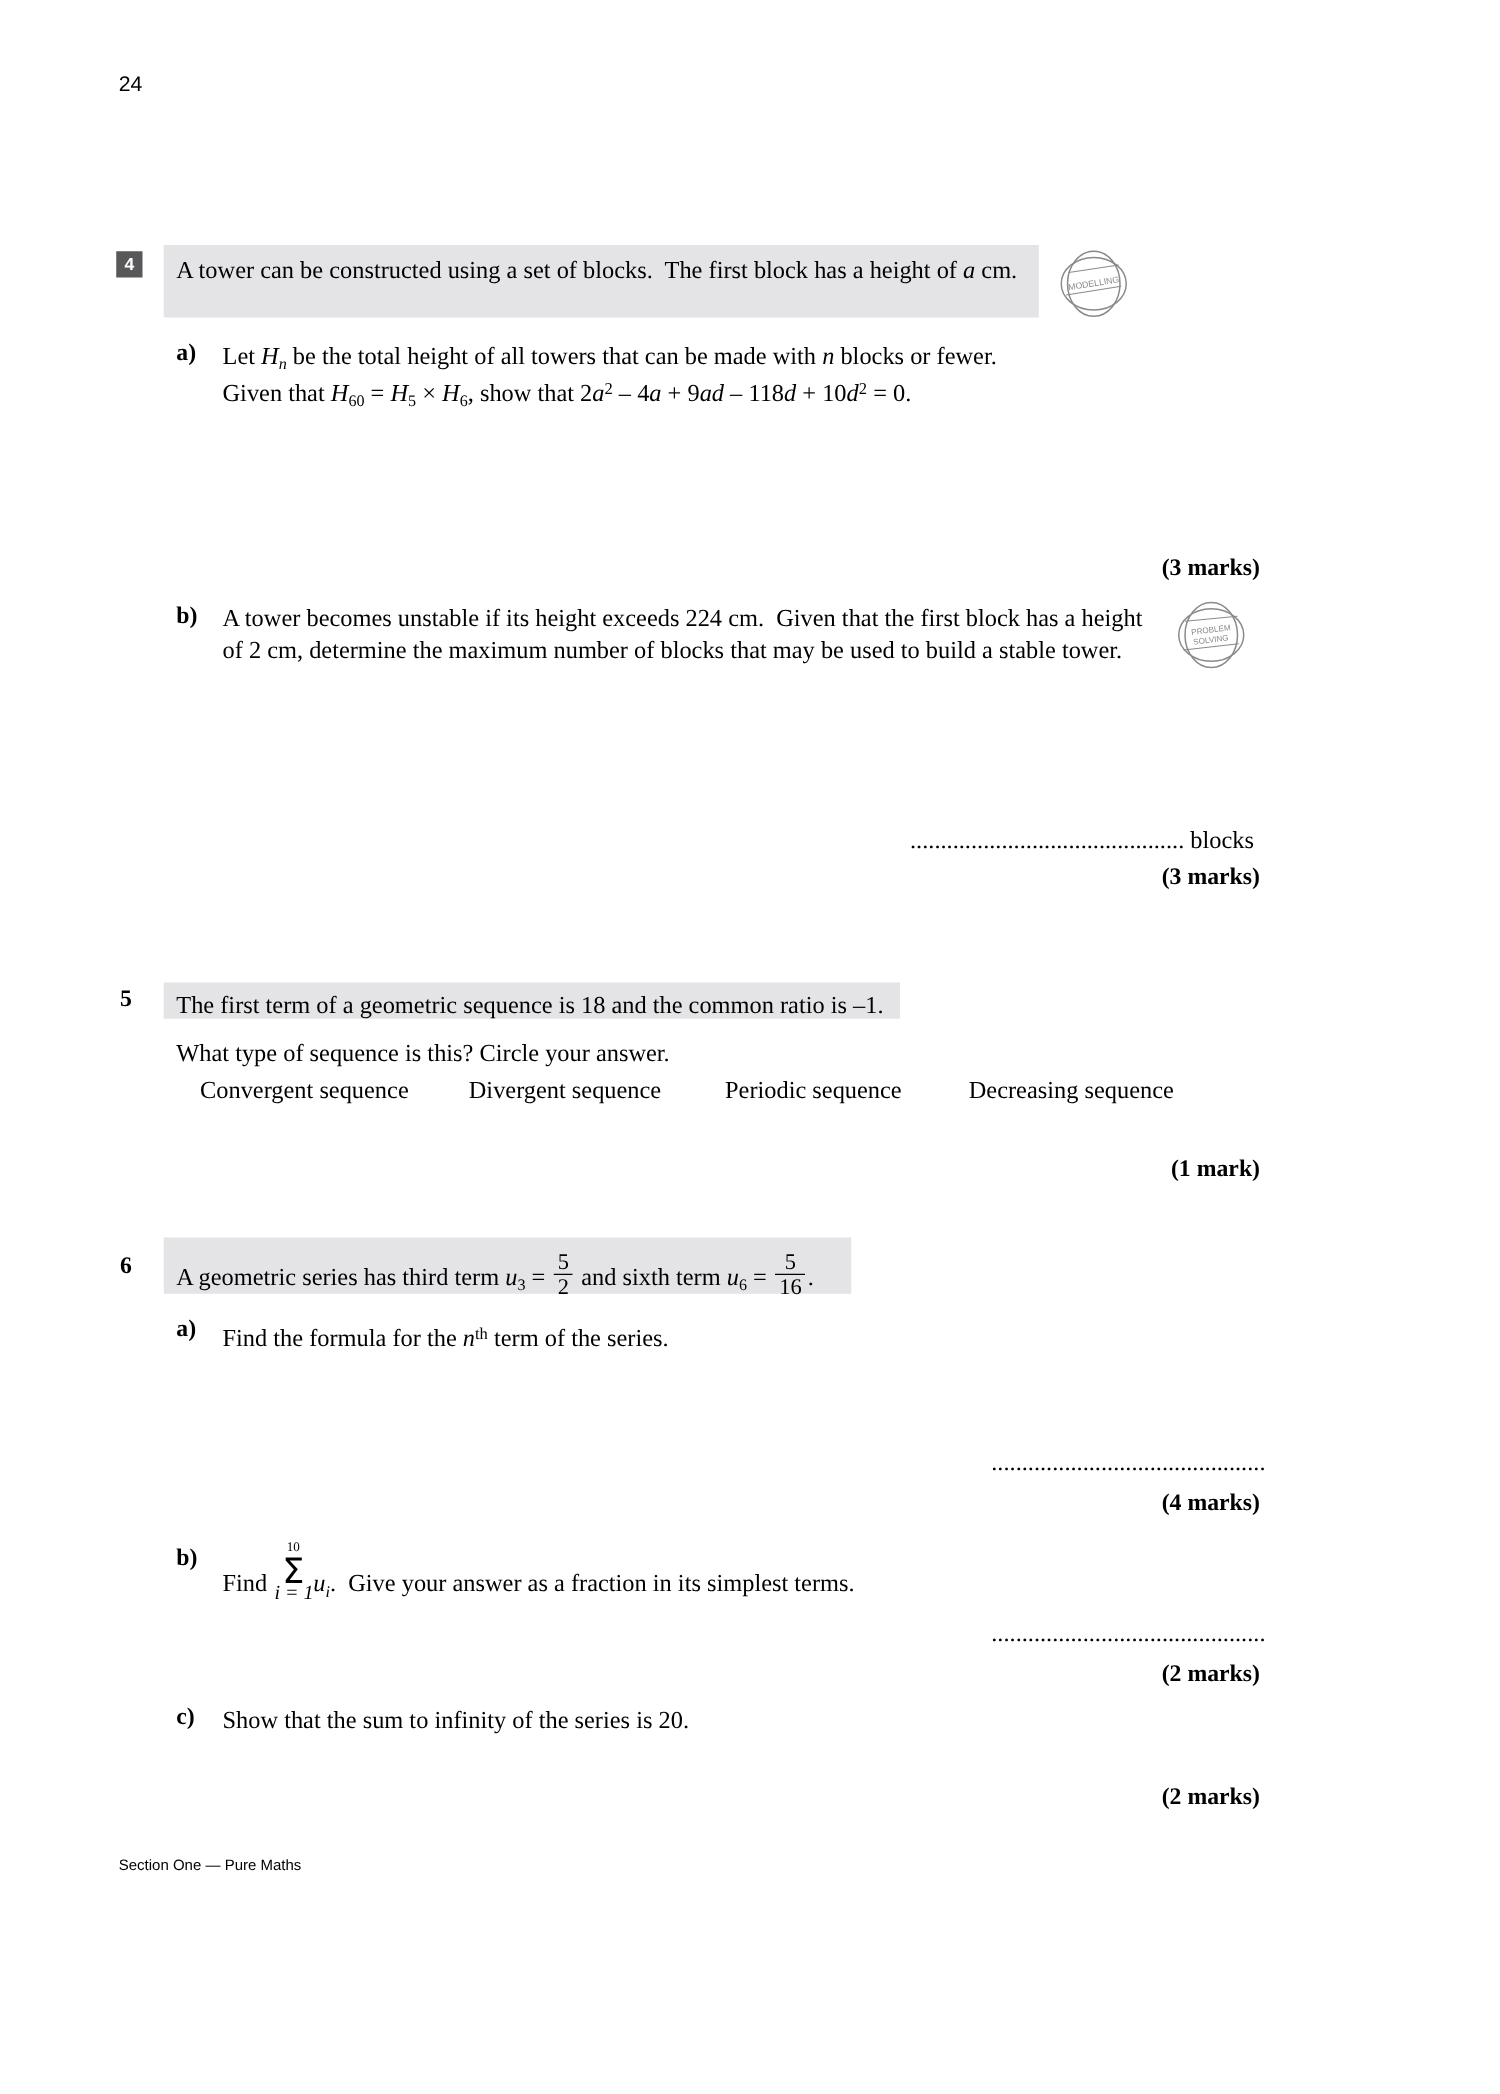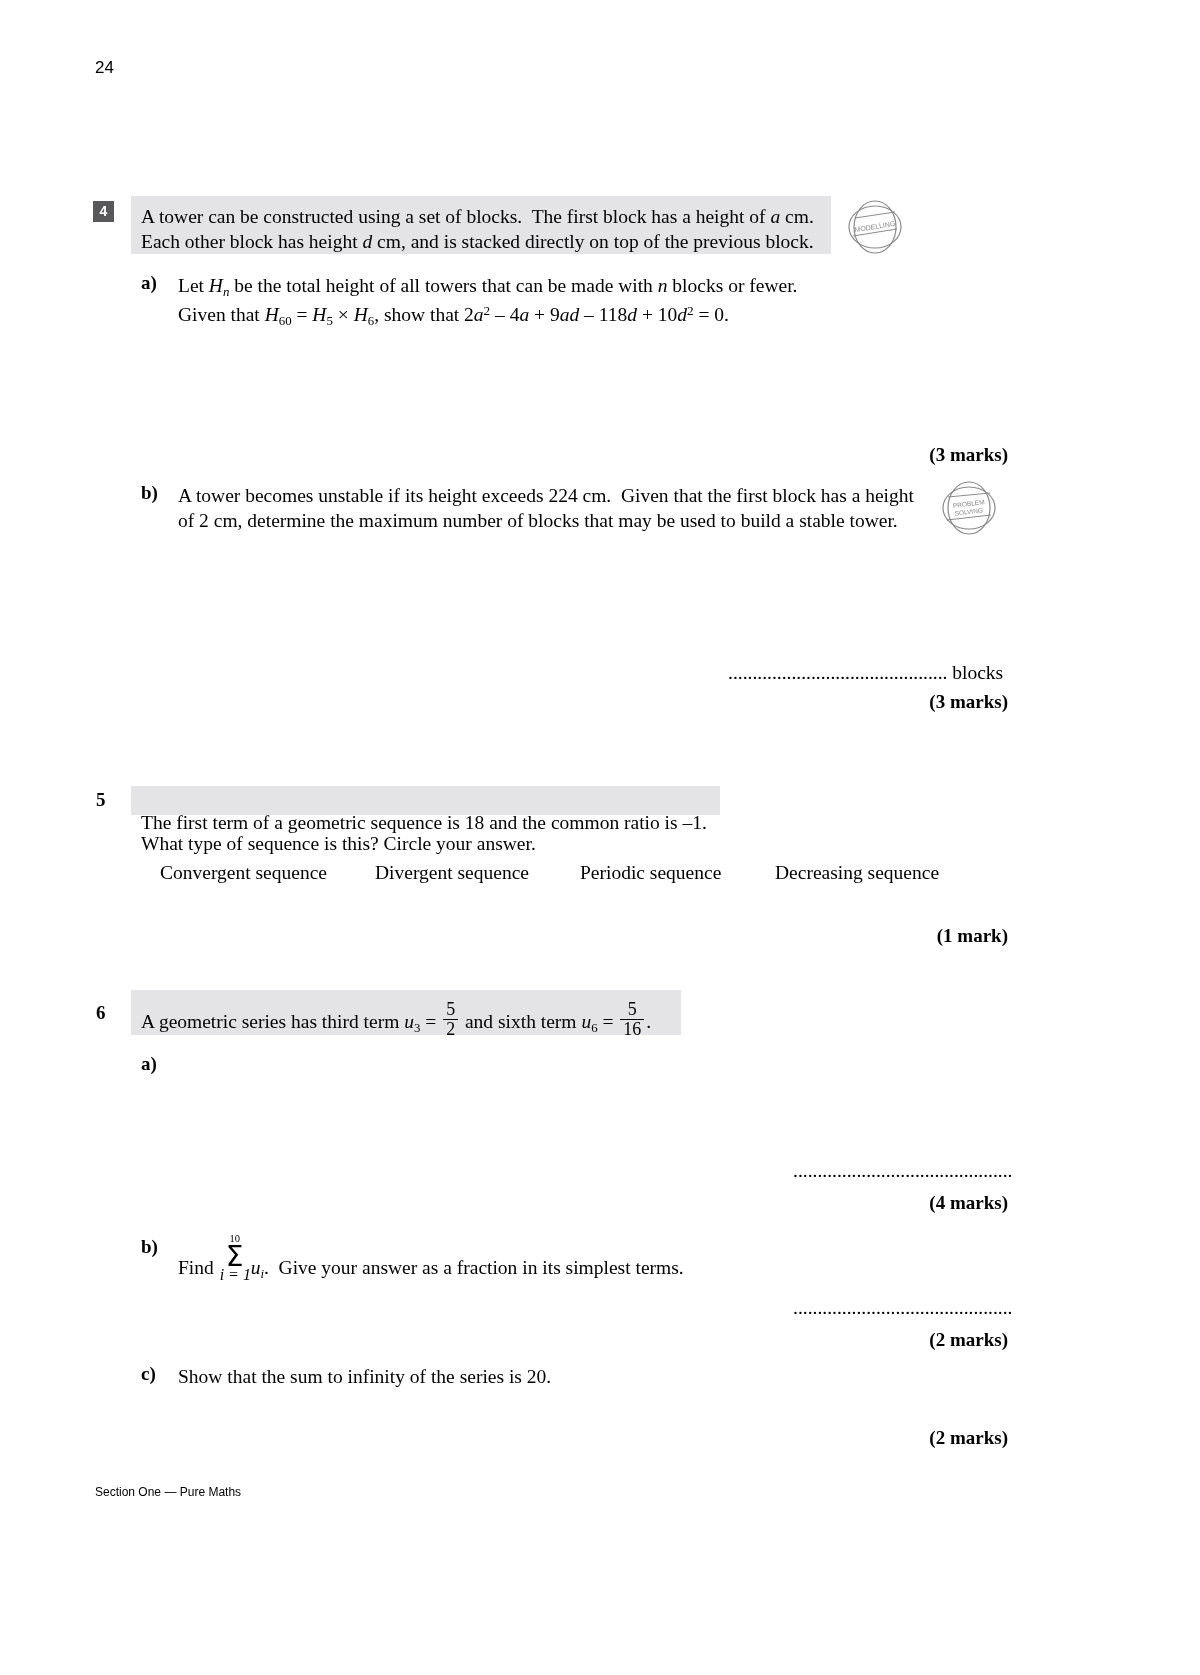--- a/index.html
+++ b/index.html
@@ -185,23 +185,20 @@
 
   <div class="page-number">24</div>
 
 
   <div class="shade" style="left:131px; top:196px; width:700px; height:58px;"></div>
   <div class="qnum-box" style="left:93px; top:201px;">4</div>
 
   <div class="stem" style="left:141px; top:201px;">
     A tower can be constructed using a set of blocks.&nbsp; The first block has a height of <i class="mv">a</i> cm.
   </div>
-  <div class="stem" style="left:141px; top:226px;">
-    Each other block has height <i class="mv">d</i> cm, and is stacked directly on top of the previous block.
-  </div>
 
   <div class="badge" style="left:846px; top:198px;">
     <svg width="58" height="58" viewBox="0 0 58 58">
       <ellipse cx="29" cy="29" rx="21" ry="26" fill="none" stroke="#8a8a8a" stroke-width="1.2"></ellipse>
       <ellipse cx="29" cy="29" rx="26" ry="21" fill="none" stroke="#8a8a8a" stroke-width="1.2"></ellipse>
       <line x1="9" y1="20" x2="49" y2="14" stroke="#8a8a8a" stroke-width="1"></line>
       <line x1="7" y1="38" x2="51" y2="31" stroke="#8a8a8a" stroke-width="1"></line>
       <text x="29" y="31" font-family="Liberation Sans, sans-serif" font-size="7" fill="#8a8a8a" text-anchor="middle" transform="rotate(-9 29 29)">MODELLING</text>
     </svg>
   </div>
@@ -232,21 +229,21 @@
       <text x="29" y="27" font-family="Liberation Sans, sans-serif" font-size="6.5" fill="#8a8a8a" text-anchor="middle" transform="rotate(-7 29 27)">PROBLEM</text>
       <text x="29" y="35" font-family="Liberation Sans, sans-serif" font-size="6.5" fill="#8a8a8a" text-anchor="middle" transform="rotate(-7 29 35)">SOLVING</text>
     </svg>
   </div>
 
   <div class="dotline" style="left:728px; top:662px;">............................................. blocks</div>
   <div class="marks" style="top:691px;">(3 marks)</div>
 
   <div class="shade" style="left:131px; top:786px; width:589px; height:29px;"></div>
   <div class="qnum-plain" style="left:96px; top:789px;">5</div>
-  <div class="stem" style="left:141px; top:807px;">The first term of a geometric sequence is 18 and the common ratio is –1.</div>
+  <div class="stem" style="left:141px; top:789px;">The first term of a geometric sequence is 18 and the common ratio is –1.</div>
 
   <div class="part-text" style="left:141px; top:829px;">What type of sequence is this?  Circle your answer.</div>
 
   <div class="choice" style="left:160px; top:862px;">Convergent sequence</div>
   <div class="choice" style="left:375px; top:862px;">Divergent sequence</div>
   <div class="choice" style="left:580px; top:862px;">Periodic sequence</div>
   <div class="choice" style="left:775px; top:862px;">Decreasing sequence</div>
 
   <div class="marks" style="top:925px;">(1 mark)</div>
 
@@ -257,20 +254,23 @@
     <span class="frac">
       <span class="num">5</span><span class="den">2</span>
     </span>
     and sixth term <i class="mv">u</i><sub class="sbn">6</sub> =
     <span class="frac">
       <span class="num">5</span><span class="den">16</span>
     </span>.
   </div>
 
   <div class="part-label" style="left:141px; top:1053px;">a)</div>
+  <div class="part-text" style="left:178px; top:1052px;">
+    Find the formula for the <i class="mv">n</i><sup class="sp">th</sup> term of the series.
+  </div>
   <div class="dotline" style="left:793px; top:1160px;">.............................................</div>
   <div class="marks" style="top:1192px;">(4 marks)</div>
 
   <div class="part-label" style="left:141px; top:1236px;">b)</div>
   <div class="part-text" style="left:178px; top:1234px;">
     Find
     <span class="sigma-group">
       <span class="sg-top">10</span>
       <span class="sg-mid">Σ</span>
       <span class="sg-bot">i = 1</span>

